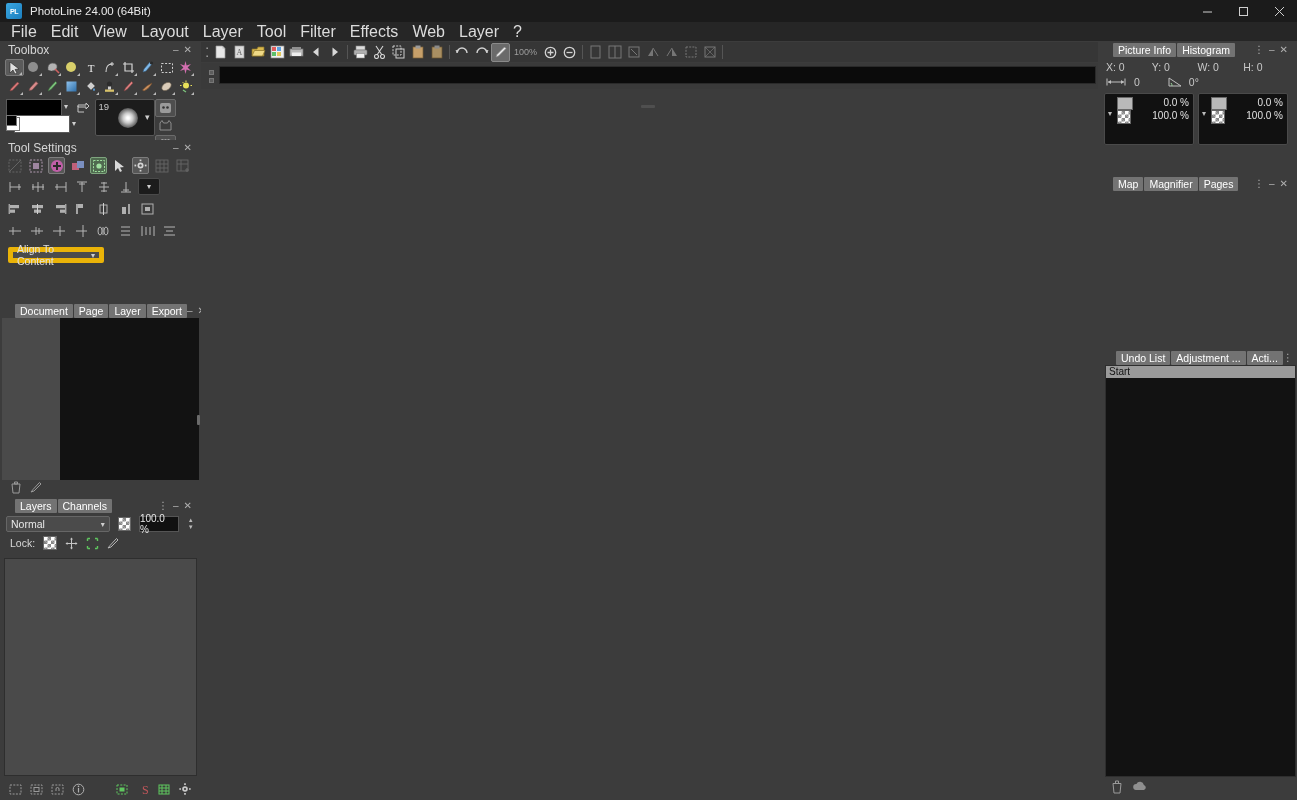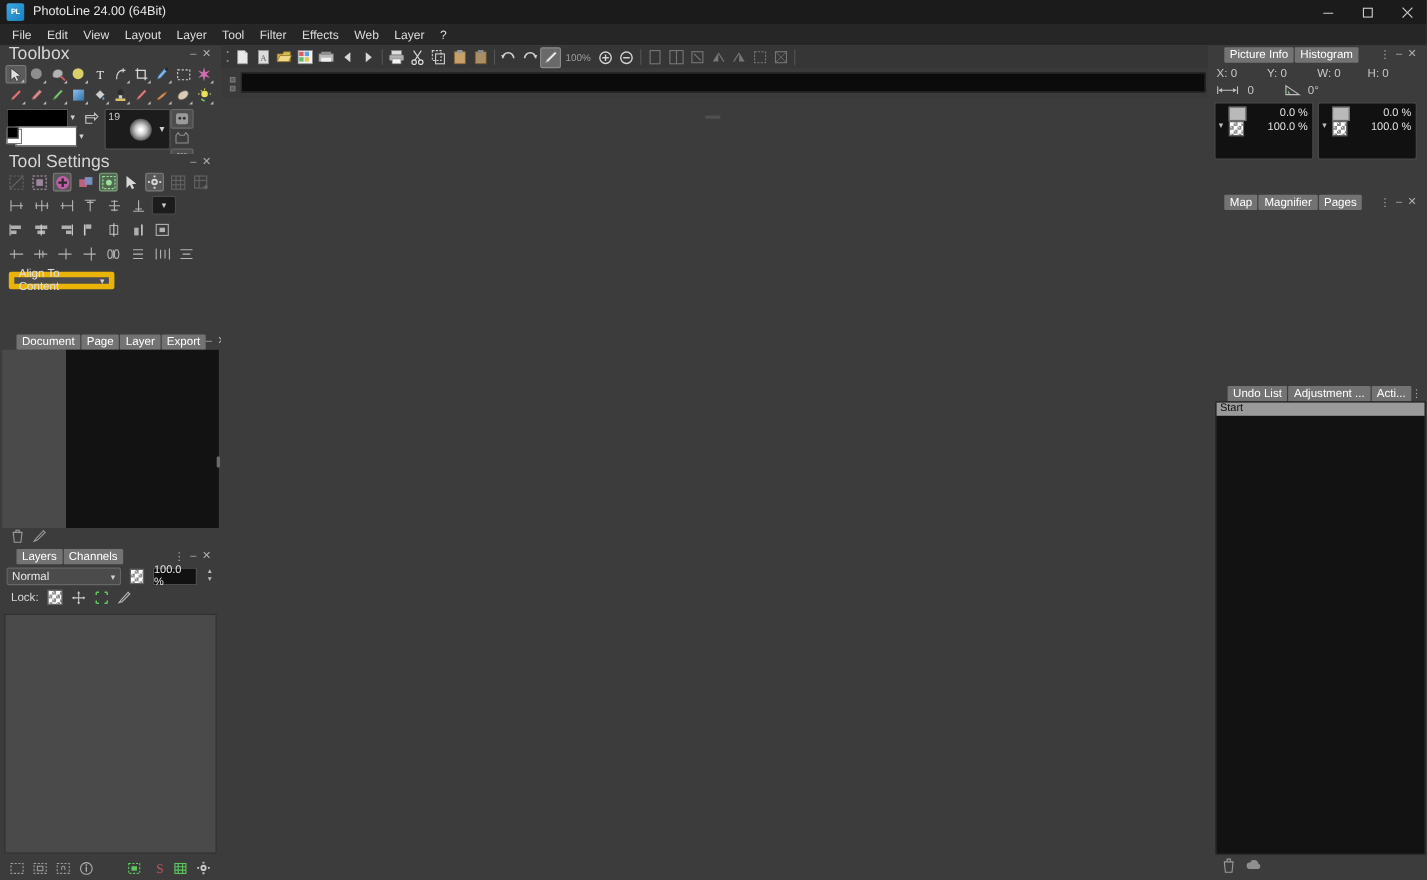--- a/index.html
+++ b/index.html
@@ -28,29 +28,29 @@
   .tb-title { margin-left: 8px; font-size: 11.5px; color: #e8e8e8; }
   .wincontrols { margin-left: auto; display: flex; height: 22px; }
   .wc { width: 36px; height: 22px; display: flex; align-items: center;
         justify-content: center; color: #cfcfcf; font-size: 11px; }
 
   
   .menubar {
     position: absolute; left: 0; top: 22px; width: 1297px; height: 19px;
     background: #262626; display: flex; align-items: center; padding-left: 4px;
   }
-  .menuitem { padding: 2px 7px; font-size: 11px; color: #dcdcdc; }
+  .menuitem { padding: 2px 7px; font-size: 16px; color: #dcdcdc; }
 
   
   .panel { position: absolute; background: #3c3c3c; }
   .panel-head {
     height: 15px; display: flex; align-items: center;
     padding: 0 3px; font-size: 10.5px; color: #cfcfcf;
   }
-  .panel-title { font-size: 16px; color: #d5d5d5; padding-left: 3px; }
+  .panel-title { font-size: 12px; color: #d5d5d5; padding-left: 3px; }
   .head-btns { margin-left: auto; display: flex; align-items: center; gap: 5px;
                padding-right: 4px; color: #b0b0b0; font-size: 10px; }
   .hb { line-height: 8px; }
   .dots3 { font-size: 10px; letter-spacing: 0; }
 
   
   .tabrow { display: flex; align-items: center; height: 15px; padding-left: 10px; gap: 1px; }
   .tab {
     font-size: 10.5px; padding: 1px 5px 1px 5px; color: #cfcfcf;
     background: #343434; border-radius: 1px; white-space: nowrap;

